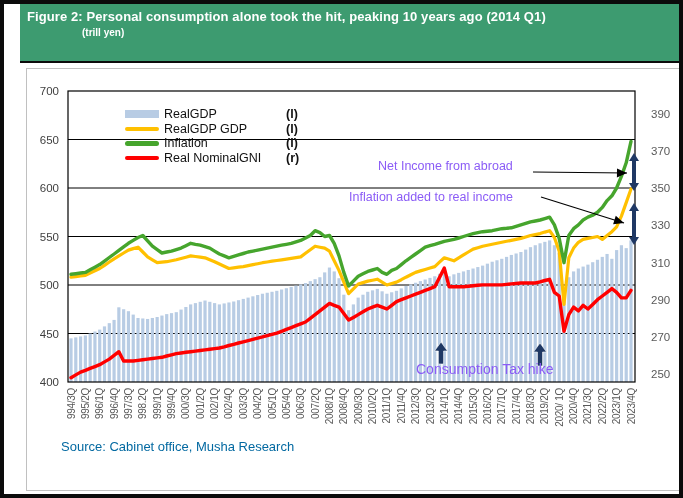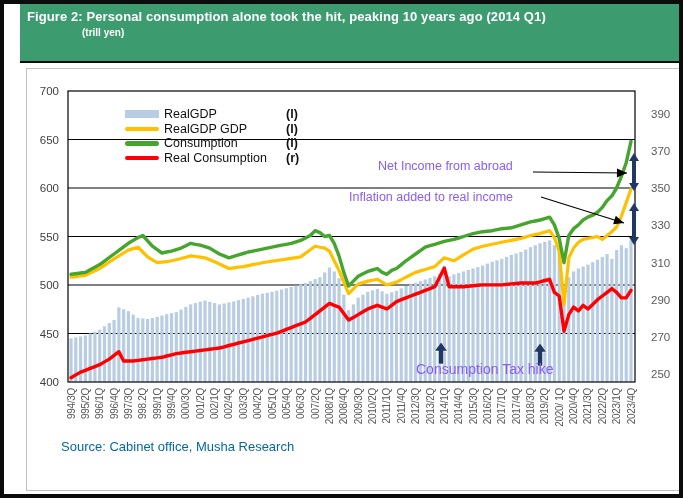--- a/index.html
+++ b/index.html
@@ -234,26 +234,26 @@
         <span class="legend-label">RealGDP</span>
         <span class="legend-axis">(l)</span>
       </div>
       <div class="legend-row">
         <div class="legend-swatch" style="background: rgb(255, 192, 0);"></div>
         <span class="legend-label">RealGDP GDP</span>
         <span class="legend-axis">(l)</span>
       </div>
       <div class="legend-row">
         <div class="legend-swatch" style="background: rgb(70, 165, 45);"></div>
-        <span class="legend-label">Consumption</span>
+        <span class="legend-label">Inflation</span>
         <span class="legend-axis">(l)</span>
       </div>
       <div class="legend-row">
         <div class="legend-swatch" style="background: rgb(255, 0, 0);"></div>
-        <span class="legend-label">Real Consumption</span>
+        <span class="legend-label">Real NominalGNI</span>
         <span class="legend-axis">(r)</span>
       </div>
     </div>
 
     <div class="anno anno-net">Net Income from abroad</div>
     <div class="anno anno-tax">Consumption Tax hike</div>
     <div class="anno anno-inf">Inflation added to real income</div>
 
     <div class="source">Source: Cabinet office, Musha Research</div>
   </div>

